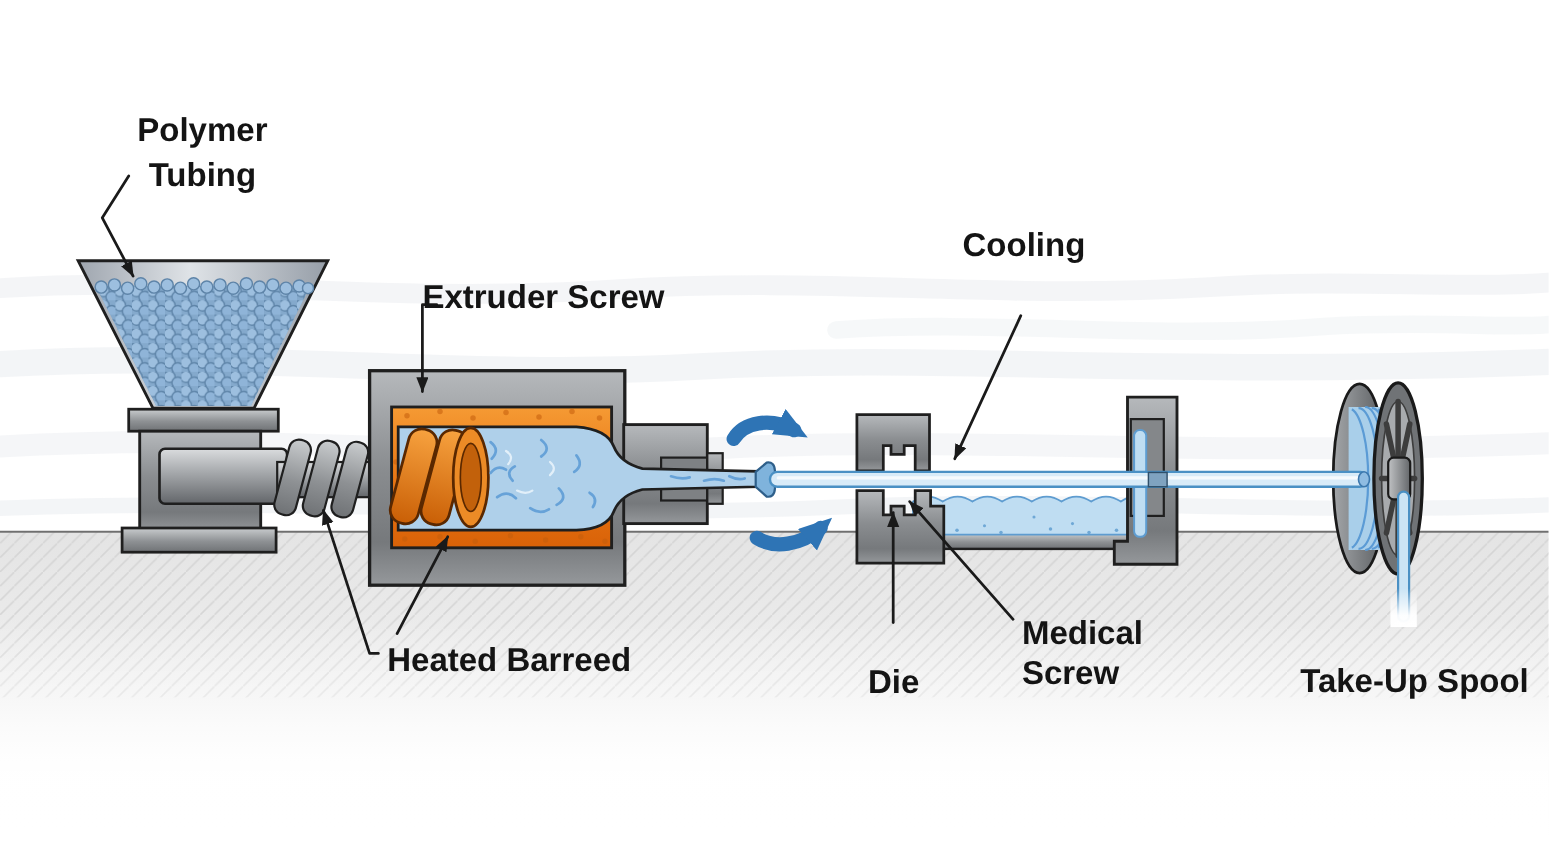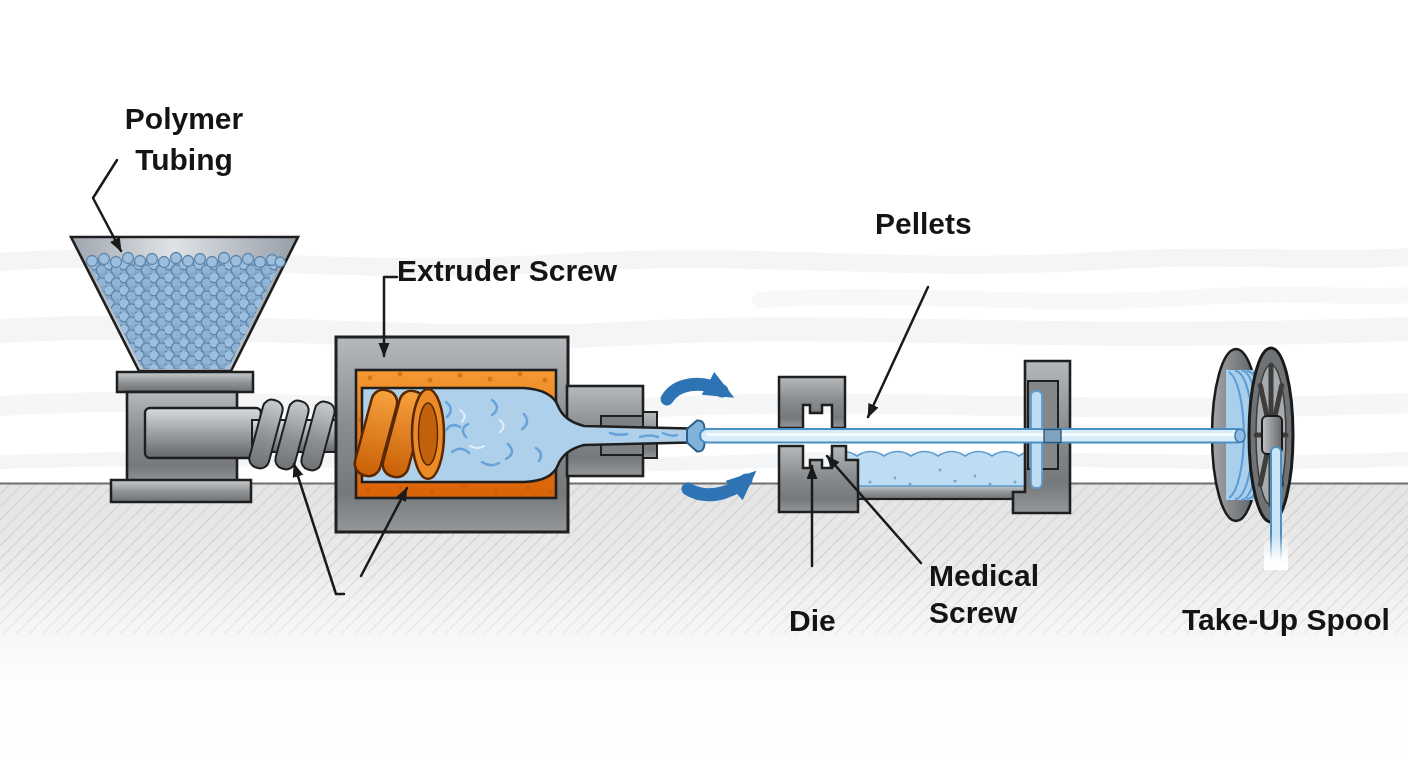--- a/index.html
+++ b/index.html
@@ -263,23 +263,24 @@
     <path d="M812,566 L812,466" marker-end="url(#ahB)"></path>
     <path d="M921,563 L827,456" marker-end="url(#ahB)"></path>
     <path d="M928,287 L868,417" marker-end="url(#ahB)"></path>
   </g>
 </svg>
 
 <div class="lbl center lh41" style="left:98px;top:98px;width:172px">
   <div>Polymer</div>
   <div>Tubing</div>
 </div>
-<div class="lbl" style="left:397px;top:252px">Extruder Screw</div>
+<div class="lbl" style="left:384px;top:252px">Extruder Screw</div>
+<div class="lbl" style="left:352px;top:582px">Heated Barreed</div>
 <div class="lbl" style="left:789px;top:602px">Die</div>
 <div class="lbl" style="left:929px;top:557px">
   <div>Medical</div>
   <div>Screw</div>
 </div>
 <div class="lbl lh38" style="left:875px;top:205px">
-  <div>Pellets</div>
+  <div>Cooling</div>
 </div>
 <div class="lbl" style="left:1182px;top:601px">Take-Up Spool</div>
 </div>
 
 </body></html>

